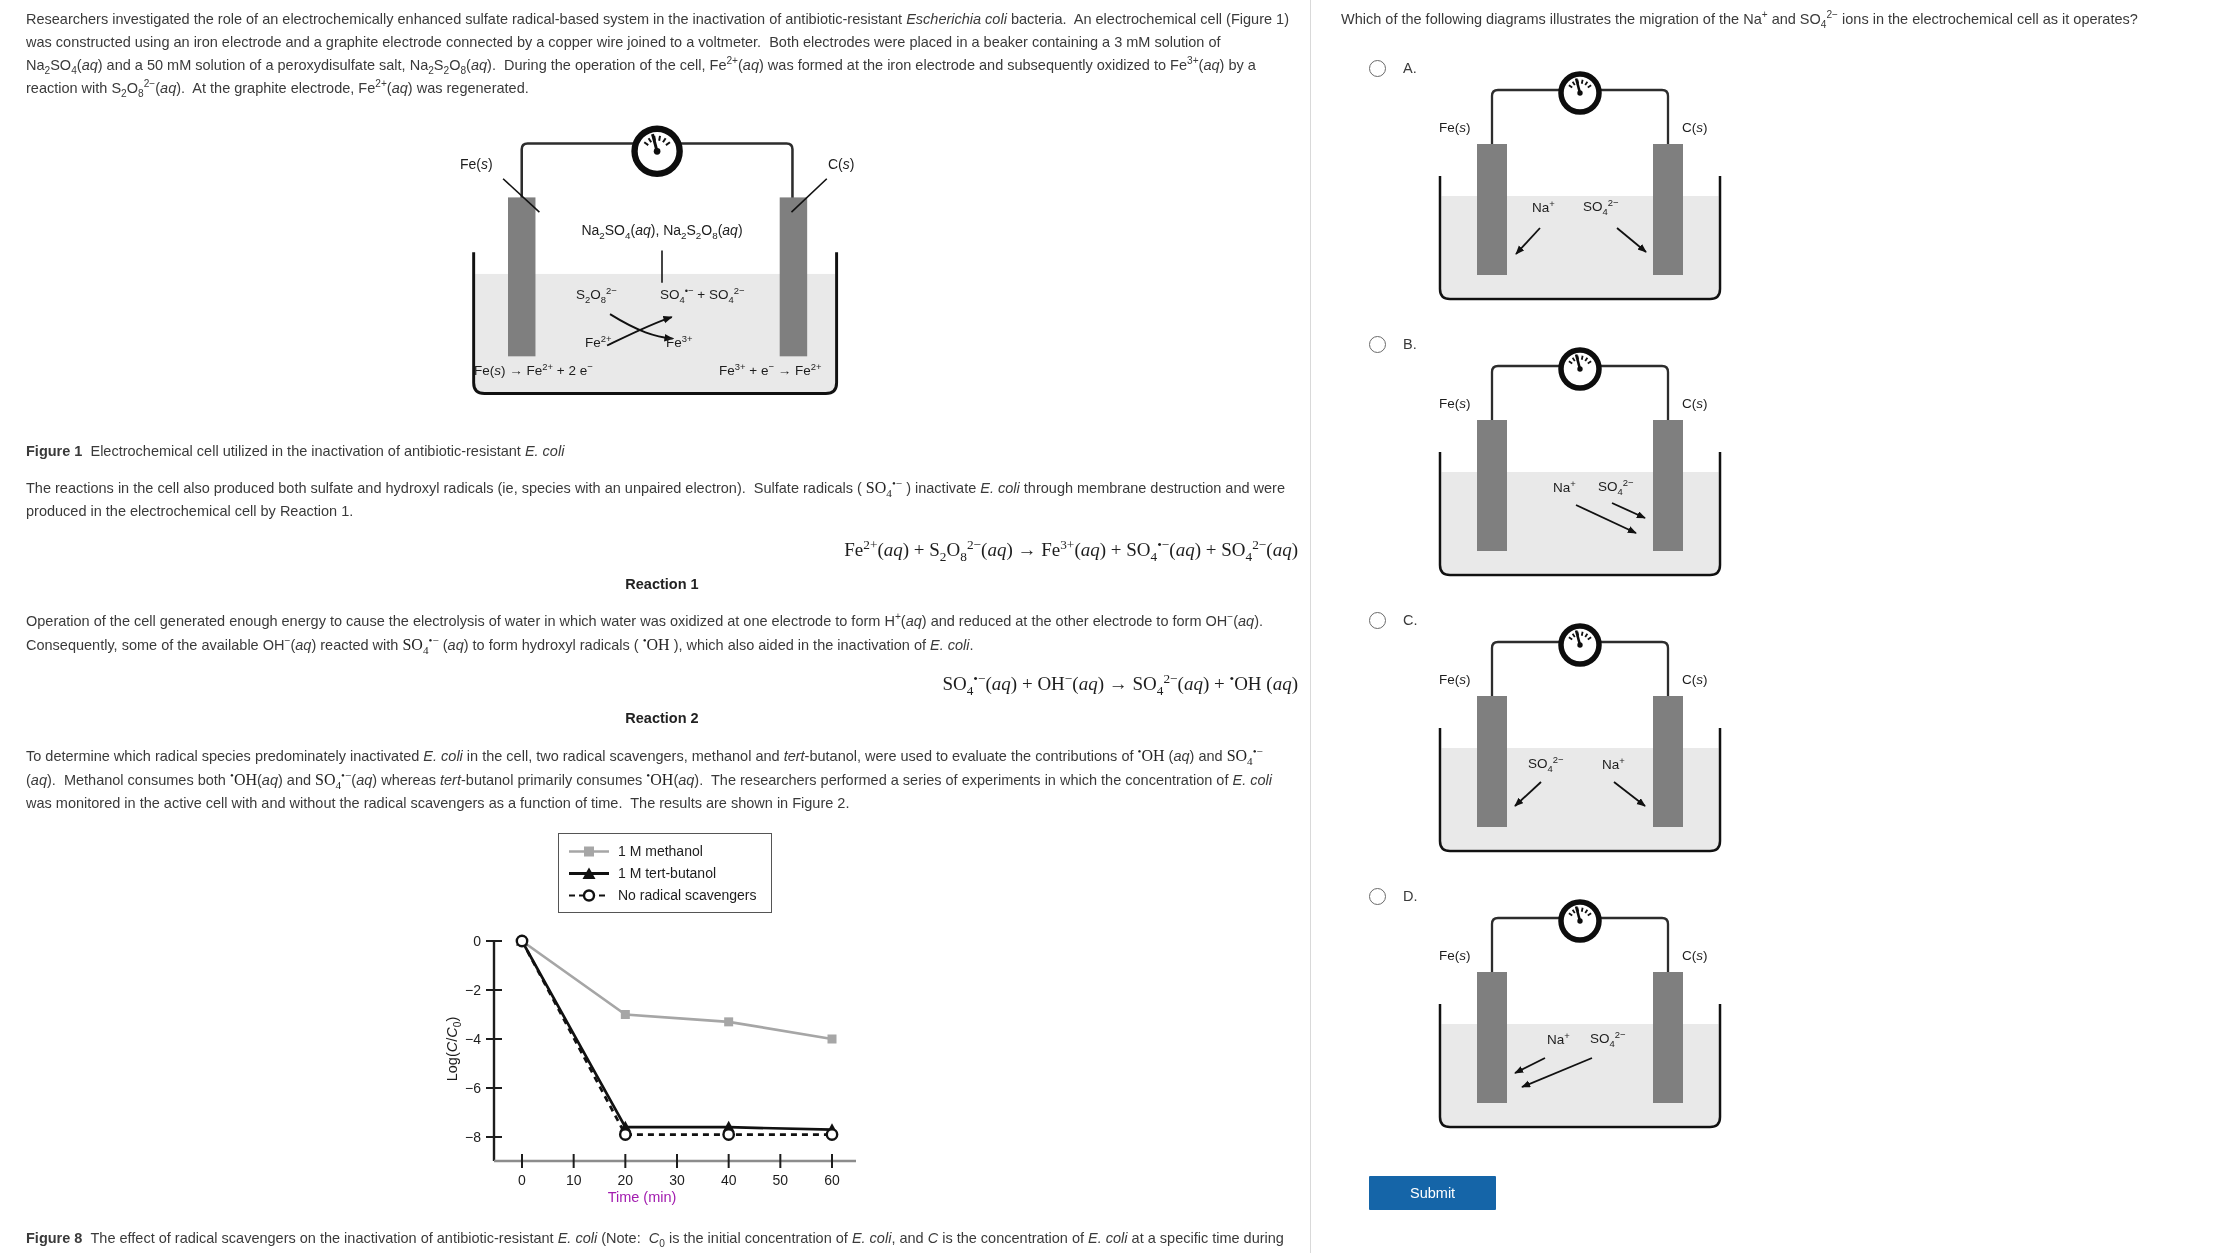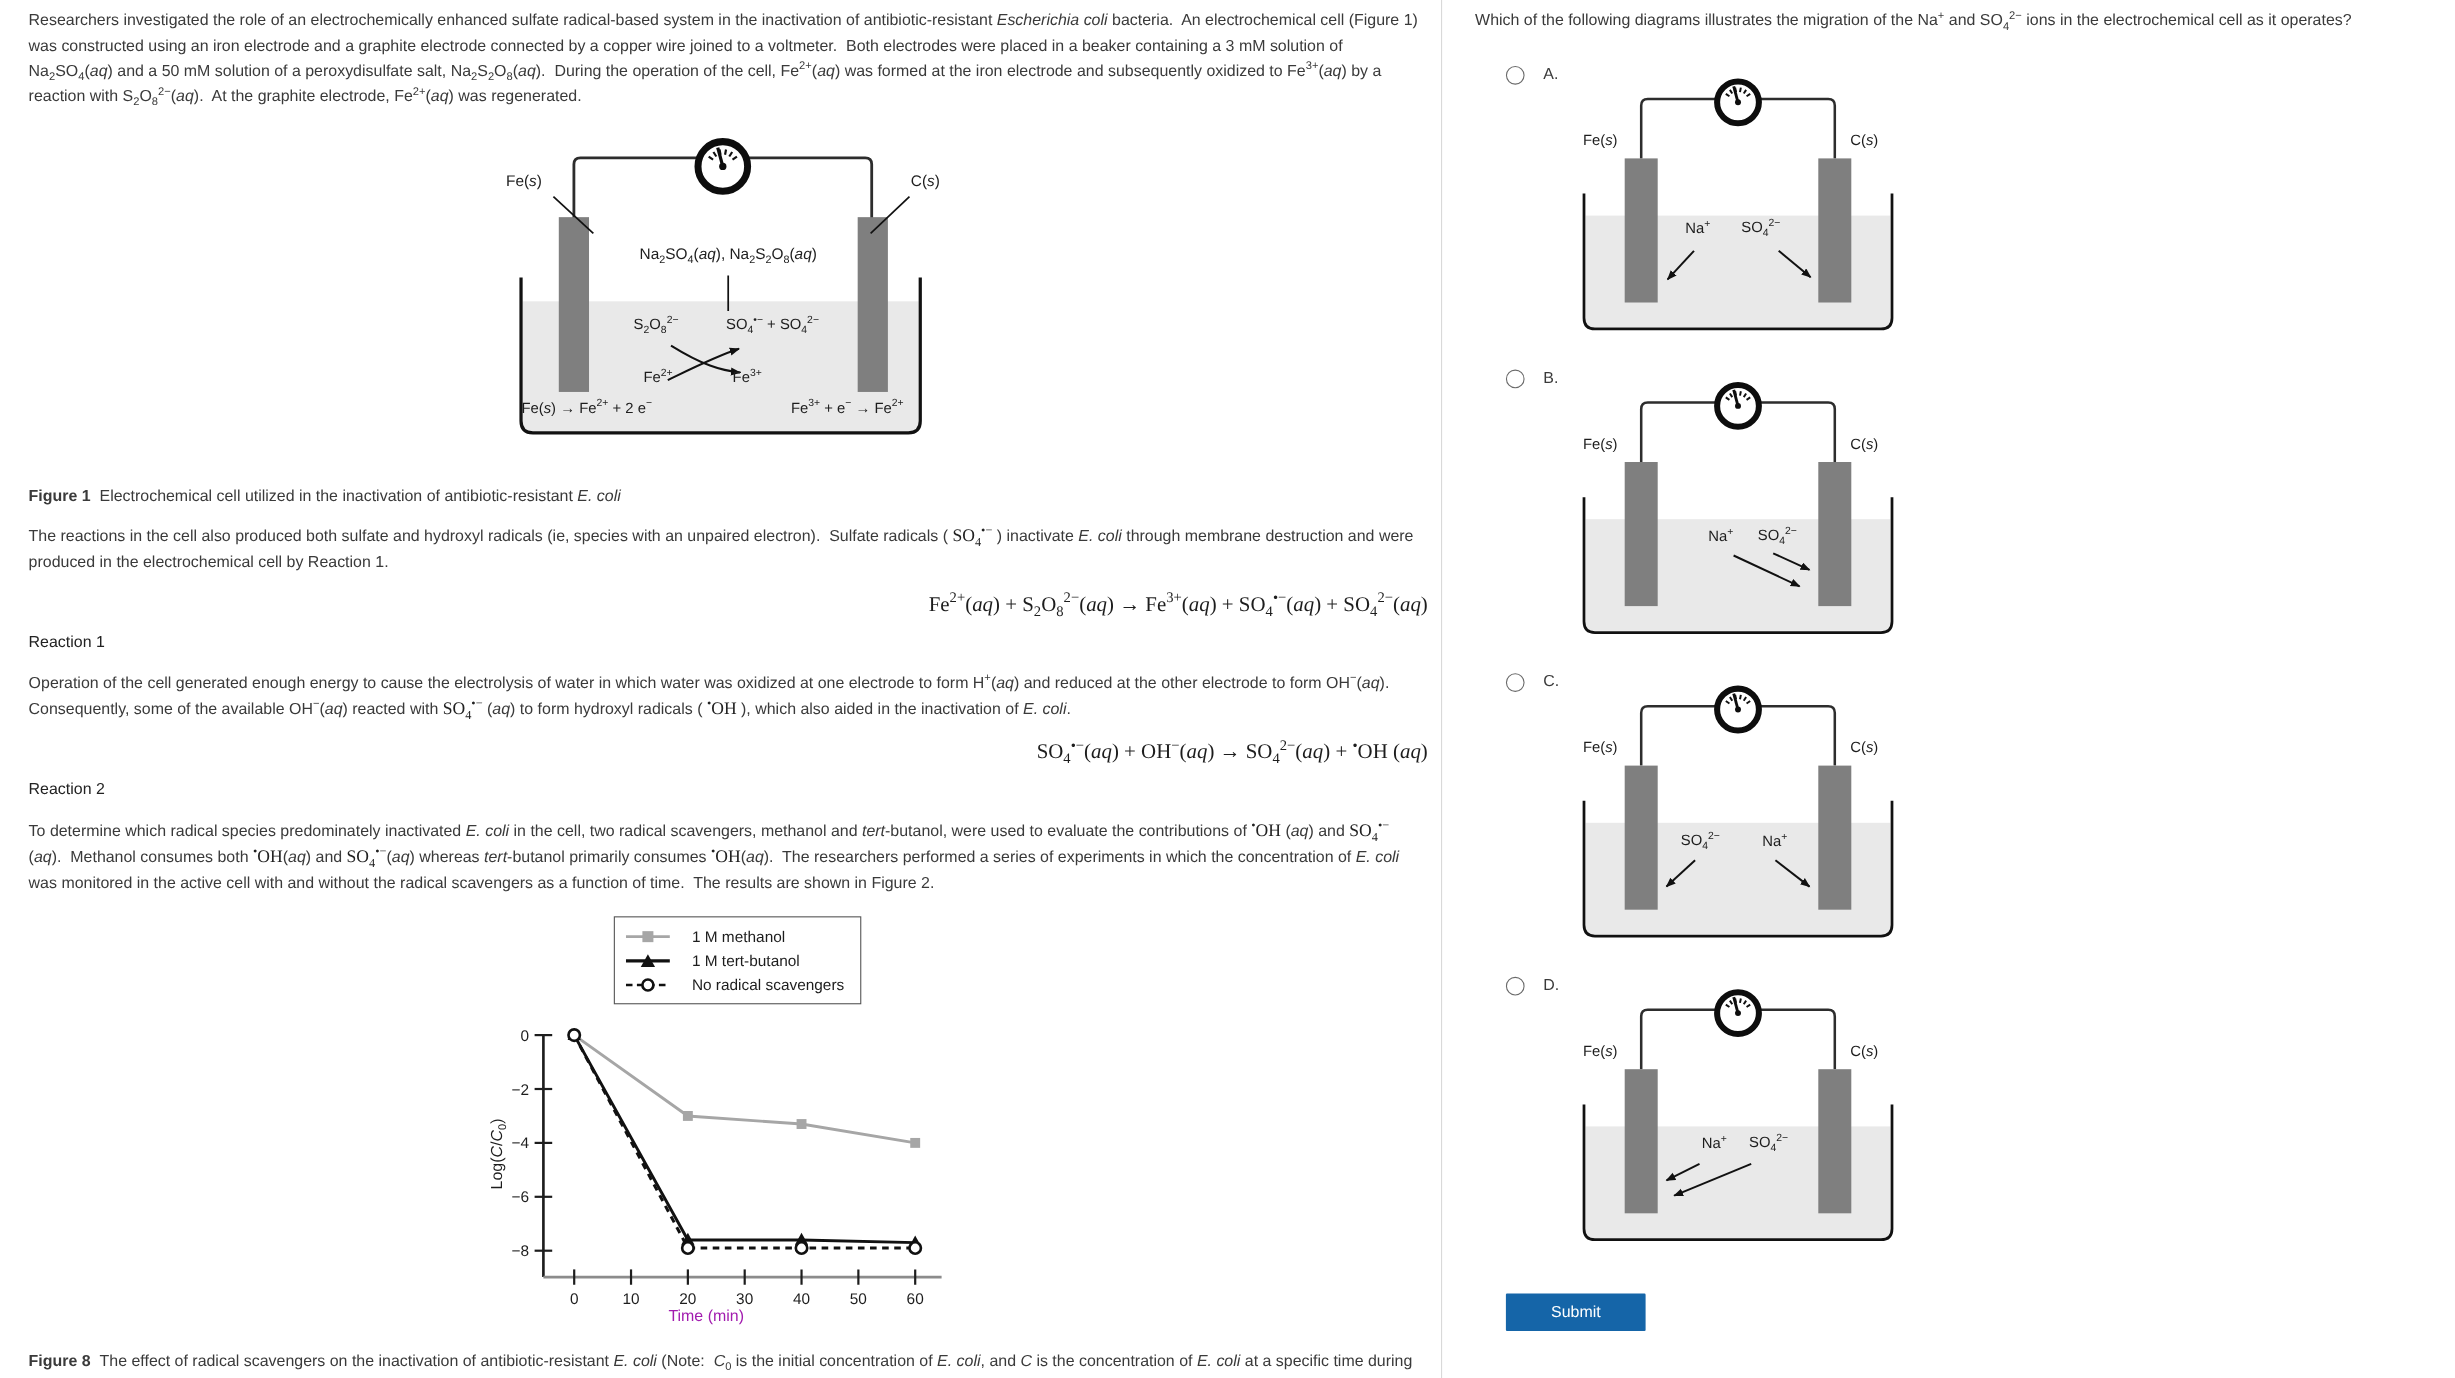--- a/index.html
+++ b/index.html
@@ -6,32 +6,32 @@
   html,body{background:#fff}
   body{width:2232px;height:1253px;font-family:"Liberation Sans",sans-serif;color:#3a3a3a;font-size:14.5px;overflow:hidden}
   .page{display:flex;width:2232px;height:1253px}
   .left-col{width:1311px;min-width:1311px;border-right:1px solid #d9d9d9;padding:8px 12px 0 26px;position:relative}
   .right-col{flex:1;padding:8px 10px 0 30px;position:relative}
   p.body-text{line-height:23px;margin-top:14px;color:#3a3a3a}
   p.first{margin-top:0}
   sub,sup{font-size:70%;line-height:0}
   .m{font-family:"Liberation Serif",serif;font-size:16px;color:#222}
   .eq{font-family:"Liberation Serif",serif;font-size:19px;text-align:right;margin-top:16px;color:#1d1d1d}
-  .rxn-label{font-weight:normal;margin-top:15px;color:#222}
+  .rxn-label{text-align:center;font-weight:bold;margin-top:15px;color:#222}
   .caption{margin-top:16px;line-height:22px;color:#3a3a3a}
   
   .fig1{position:relative;width:440px;height:308px;margin:16px auto 0 auto}
   .fig1 svg{position:absolute;left:0;top:0}
   .flbl{position:absolute;font-size:14px;color:#1d1d1d;white-space:nowrap}
   .flbl-small{position:absolute;font-size:13.5px;color:#1d1d1d;white-space:nowrap}
   .sol-lbl{left:0;right:0;text-align:center;top:106px}
   
   .fig2{width:460px;margin:18px auto 0 auto}
   .legend{border:1.5px solid #555;margin-left:126px;display:inline-block;padding:6px 14px 6px 10px;background:#fff}
-  .legend-row{display:flex;align-items:center;gap:20px;font-size:14px;color:#1d1d1d;line-height:22px}
+  .legend-row{display:flex;align-items:center;gap:9px;font-size:14px;color:#1d1d1d;line-height:22px}
   .chart-wrap{position:relative;width:460px;height:298px;margin-top:4px}
   .chart-wrap svg{position:absolute;left:20px;top:0}
   .ylab{position:absolute;left:-40px;top:124px;width:120px;text-align:center;transform:rotate(-90deg);font-size:14.5px;color:#1d1d1d}
   .xlab{position:absolute;left:20px;top:272px;width:380px;text-align:center;font-size:14.5px;color:#a21caf}
   
   .question{line-height:22px;color:#3a3a3a}
   .option{display:flex;margin-top:28px;margin-left:28px}
   .opt-head{display:flex;align-items:flex-start;width:66px;gap:17px;padding-top:2px}
   .radio{width:17px;height:17px;border:1.6px solid #6a6a6a;border-radius:50%;background:#fff;cursor:pointer;flex:none}
   .letter{font-size:14.5px;color:#3a3a3a}

